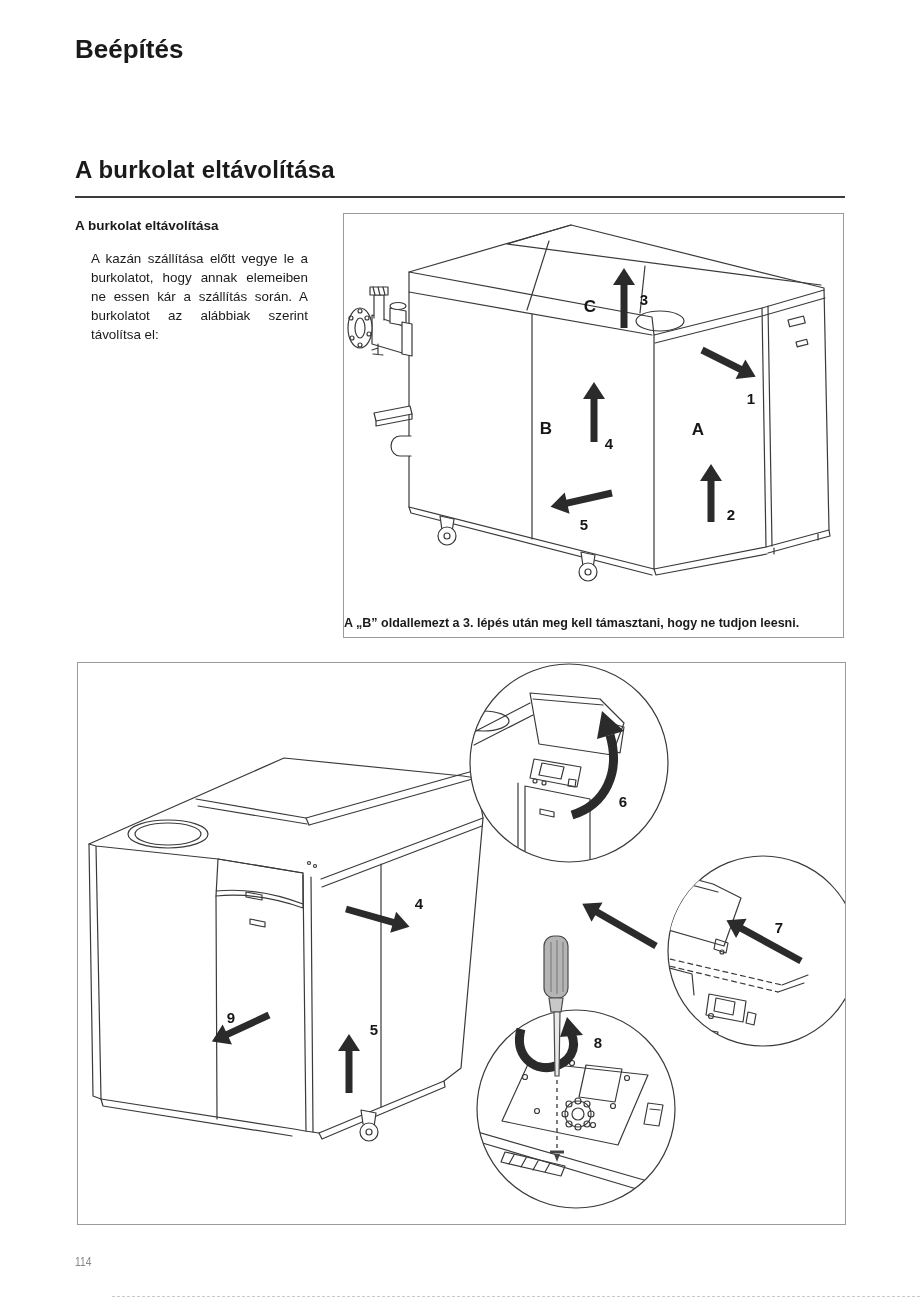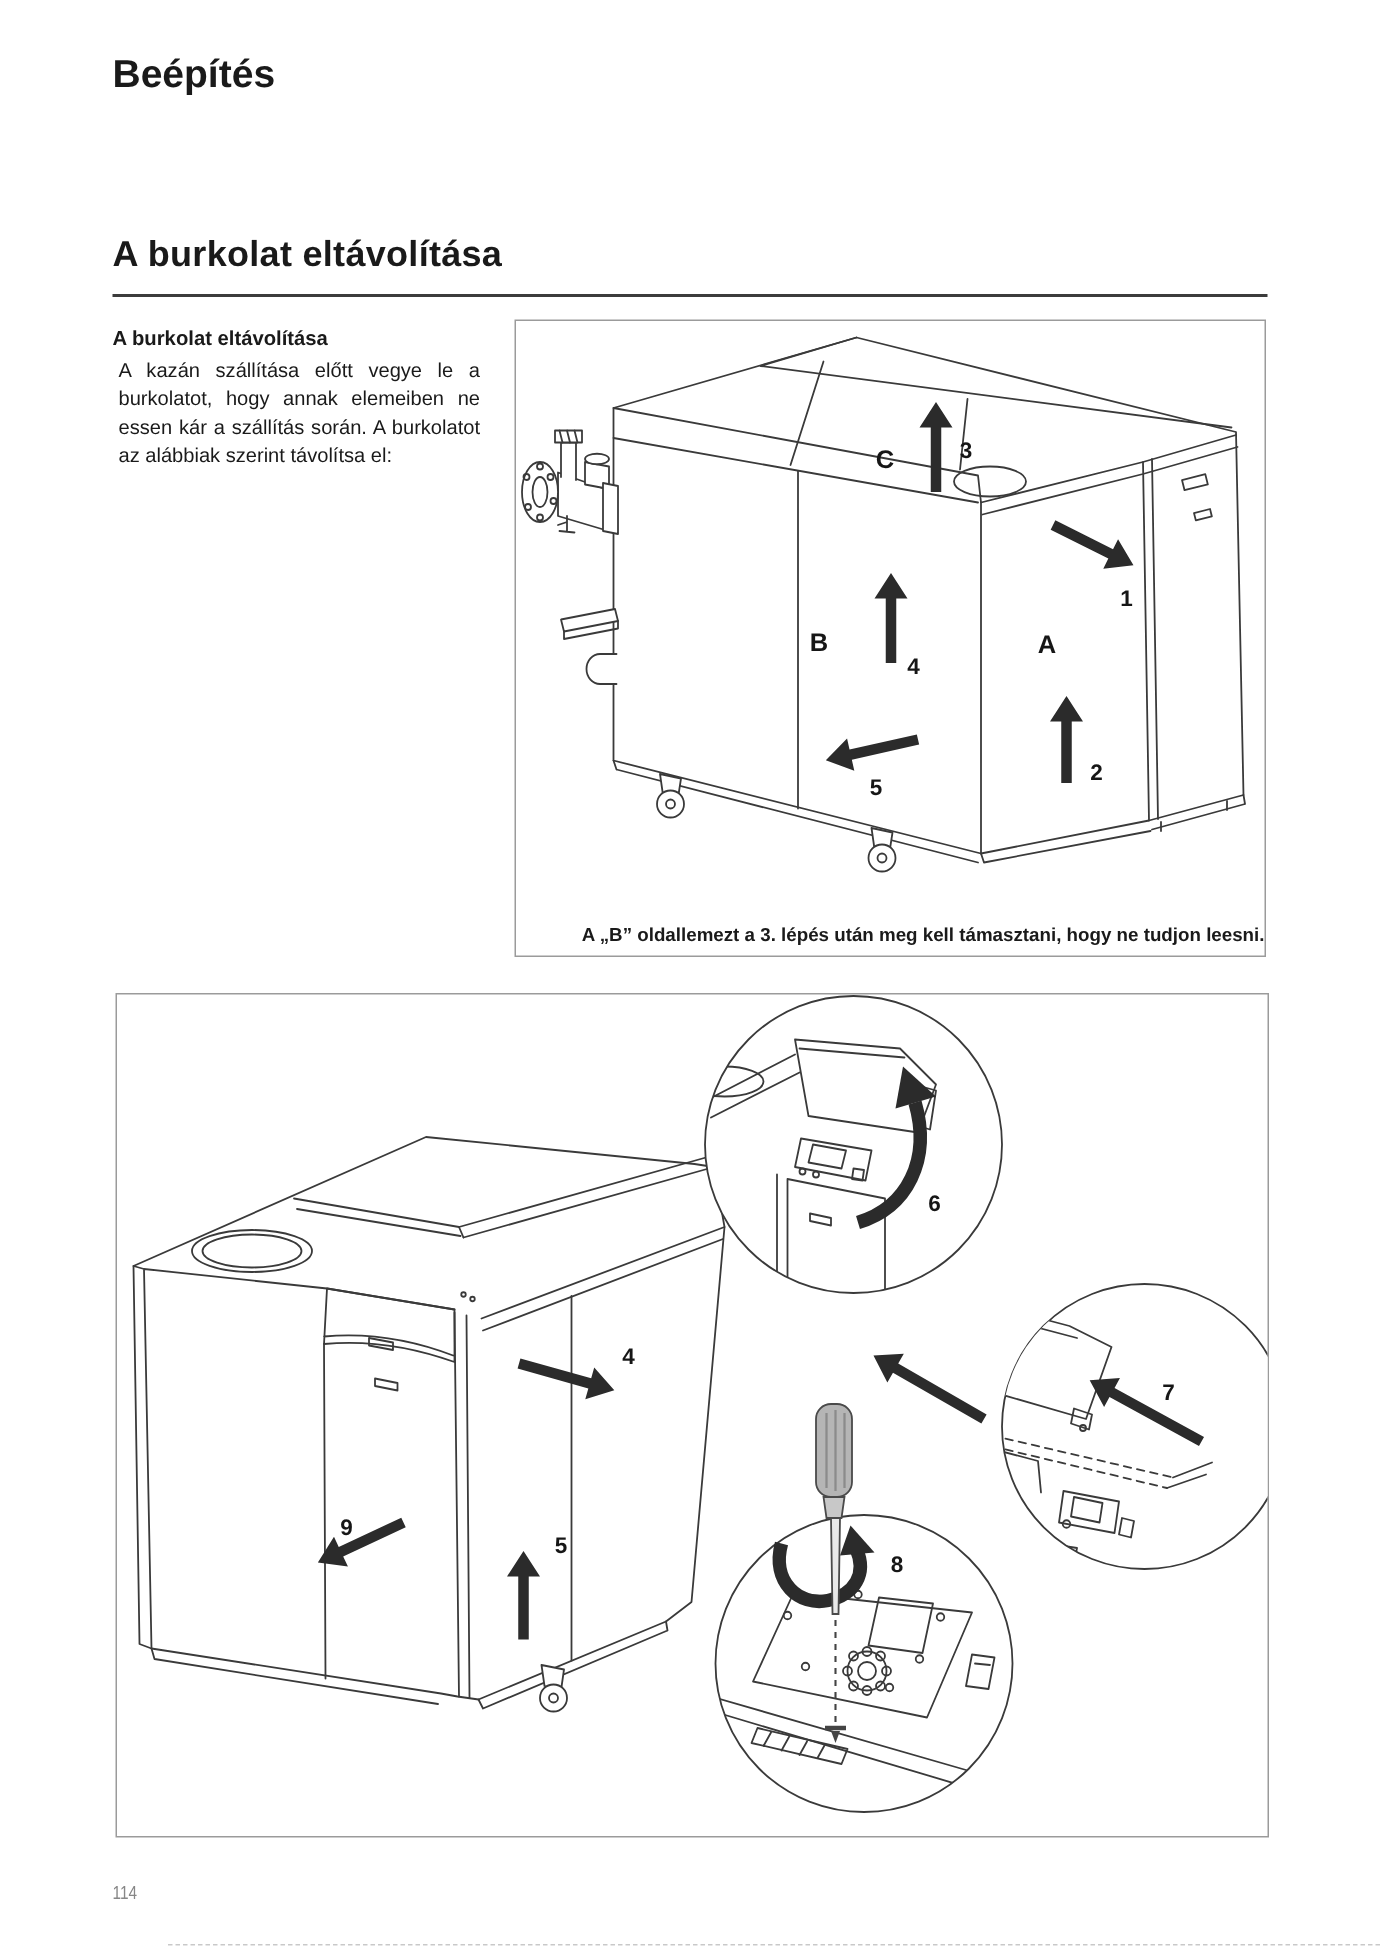--- a/index.html
+++ b/index.html
@@ -3,26 +3,26 @@
 <meta charset="utf-8">
 <style>
   html,body{margin:0;padding:0;background:#fff;}
   body{width:920px;height:1301px;position:relative;font-family:"Liberation Sans",sans-serif;color:#1a1a1a;overflow:hidden;}
   .abs{position:absolute;}
   .chapter{left:75px;top:34px;font-size:26px;font-weight:bold;margin:0;}
   .title{left:75px;top:156px;font-size:24px;font-weight:bold;margin:0;letter-spacing:.2px;}
   .title-rule{left:75px;top:196px;width:770px;height:2px;background:#3c3c3c;}
   .intro{left:75px;top:218px;width:249px;}
   .intro-h{font-size:13.5px;font-weight:bold;margin:0 0 2px 0;}
-  .intro-b{font-size:13.4px;line-height:19px;margin:4px;text-align:justify;}
+  .intro-b{font-size:13.4px;line-height:19px;margin:16px;text-align:justify;}
   .figbox{border:1px solid #9b9b9b;background:#fff;box-sizing:border-box;}
   .fig1{left:343px;top:213px;width:501px;height:425px;}
   .fig2{left:77px;top:662px;width:769px;height:563px;}
   .fig1 svg,.fig2 svg{position:absolute;left:0;top:0;}
-  .caption{position:absolute;left:0;right:0;bottom:7px;text-align:right;font-size:12.5px;font-weight:bold;}
+  .caption{position:absolute;left:0;right:0;bottom:7px;text-align:left;font-size:12.5px;font-weight:bold;}
   .pagenum{left:75px;top:1255px;font-size:12.5px;color:#878787;transform:scaleX(.82);transform-origin:left top;}
   .bottom-dashes{left:112px;right:0;top:1296px;height:0;border-top:1px dashed #c9c9c9;}
   .ln{stroke:#3a3a3a;stroke-width:1.2;fill:none;stroke-linejoin:round;stroke-linecap:round;}
   .fw{fill:#fff;}
   .dash{stroke-dasharray:5,4;}
   .arr{fill:#2b2b2b;stroke:none;}
   .thick{stroke:#2b2b2b;stroke-width:9;fill:none;stroke-linecap:butt;}
   .lbl{font-family:"Liberation Sans",sans-serif;font-size:15px;font-weight:bold;fill:#161616;text-anchor:middle;}
   .lblBig{font-family:"Liberation Sans",sans-serif;font-size:17px;font-weight:bold;fill:#161616;text-anchor:middle;}
 </style>

